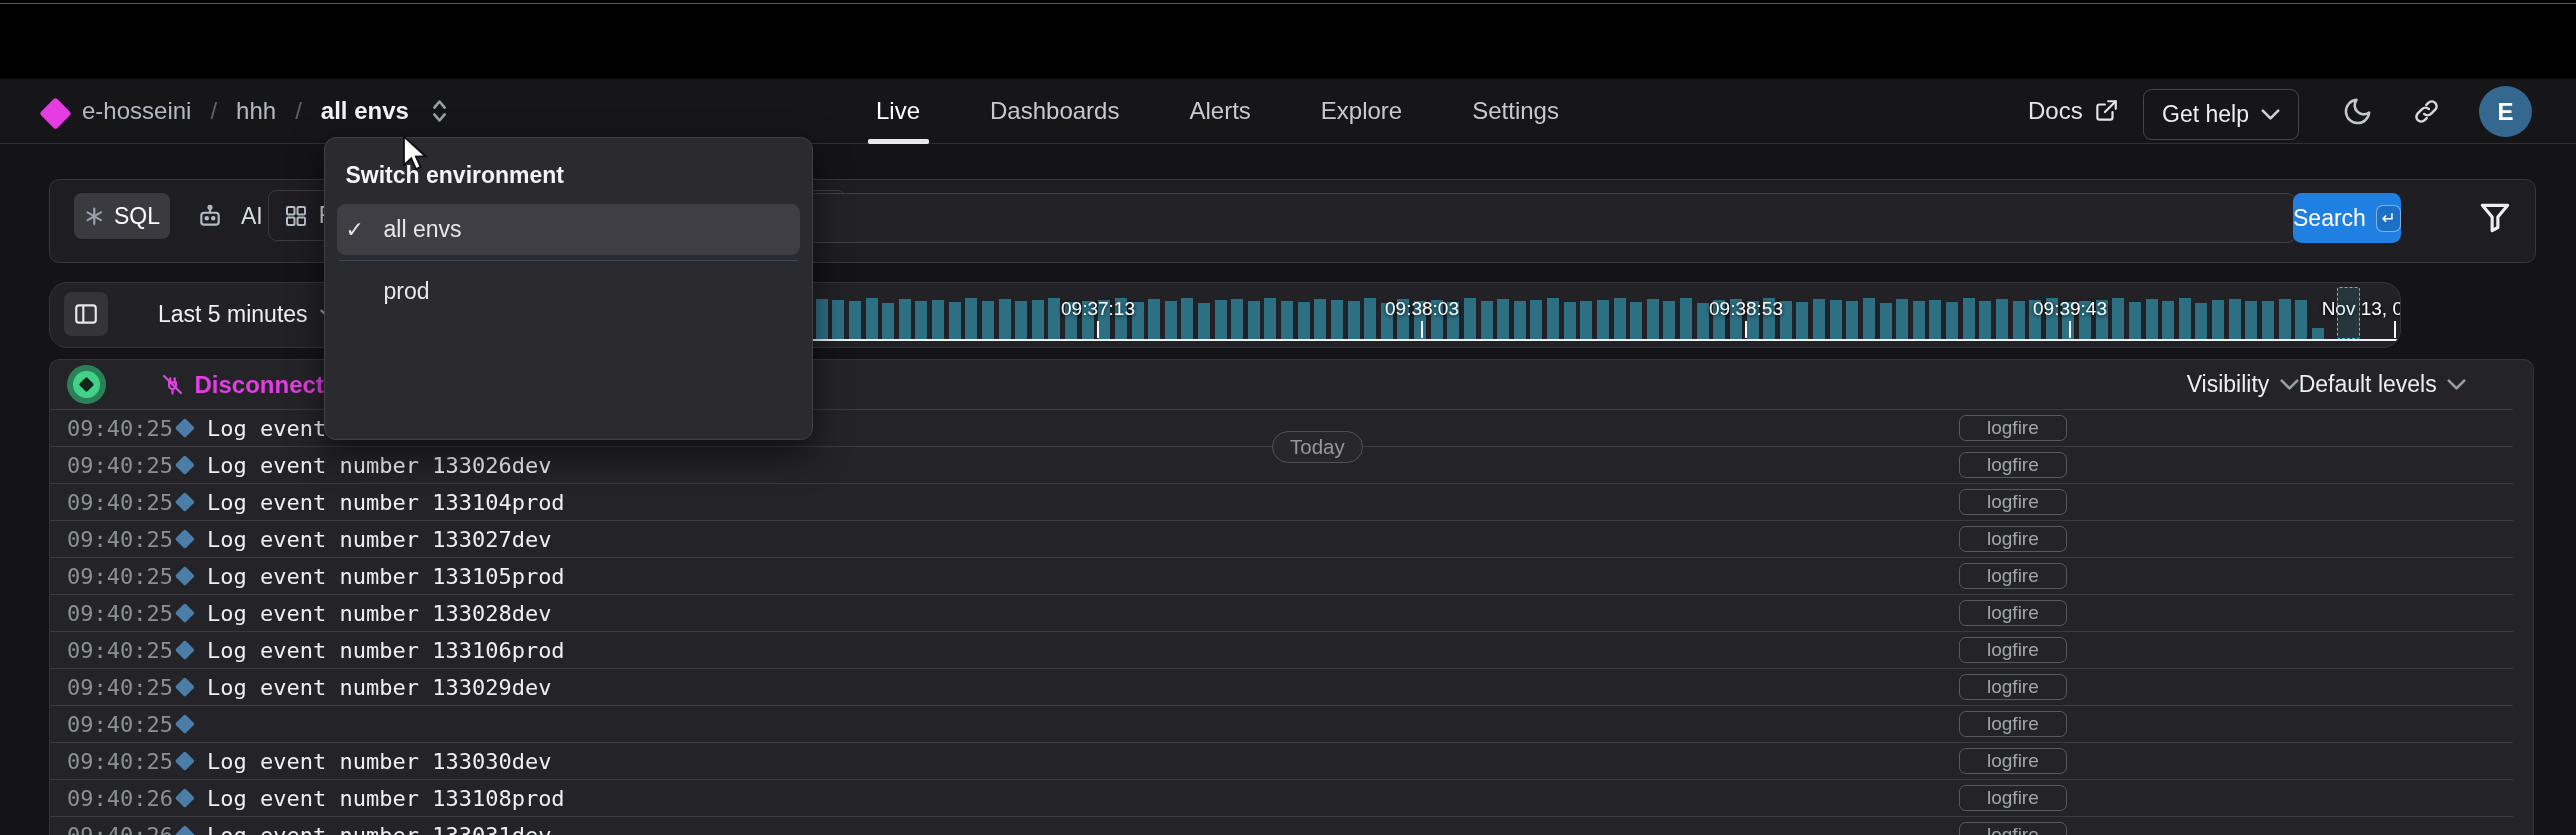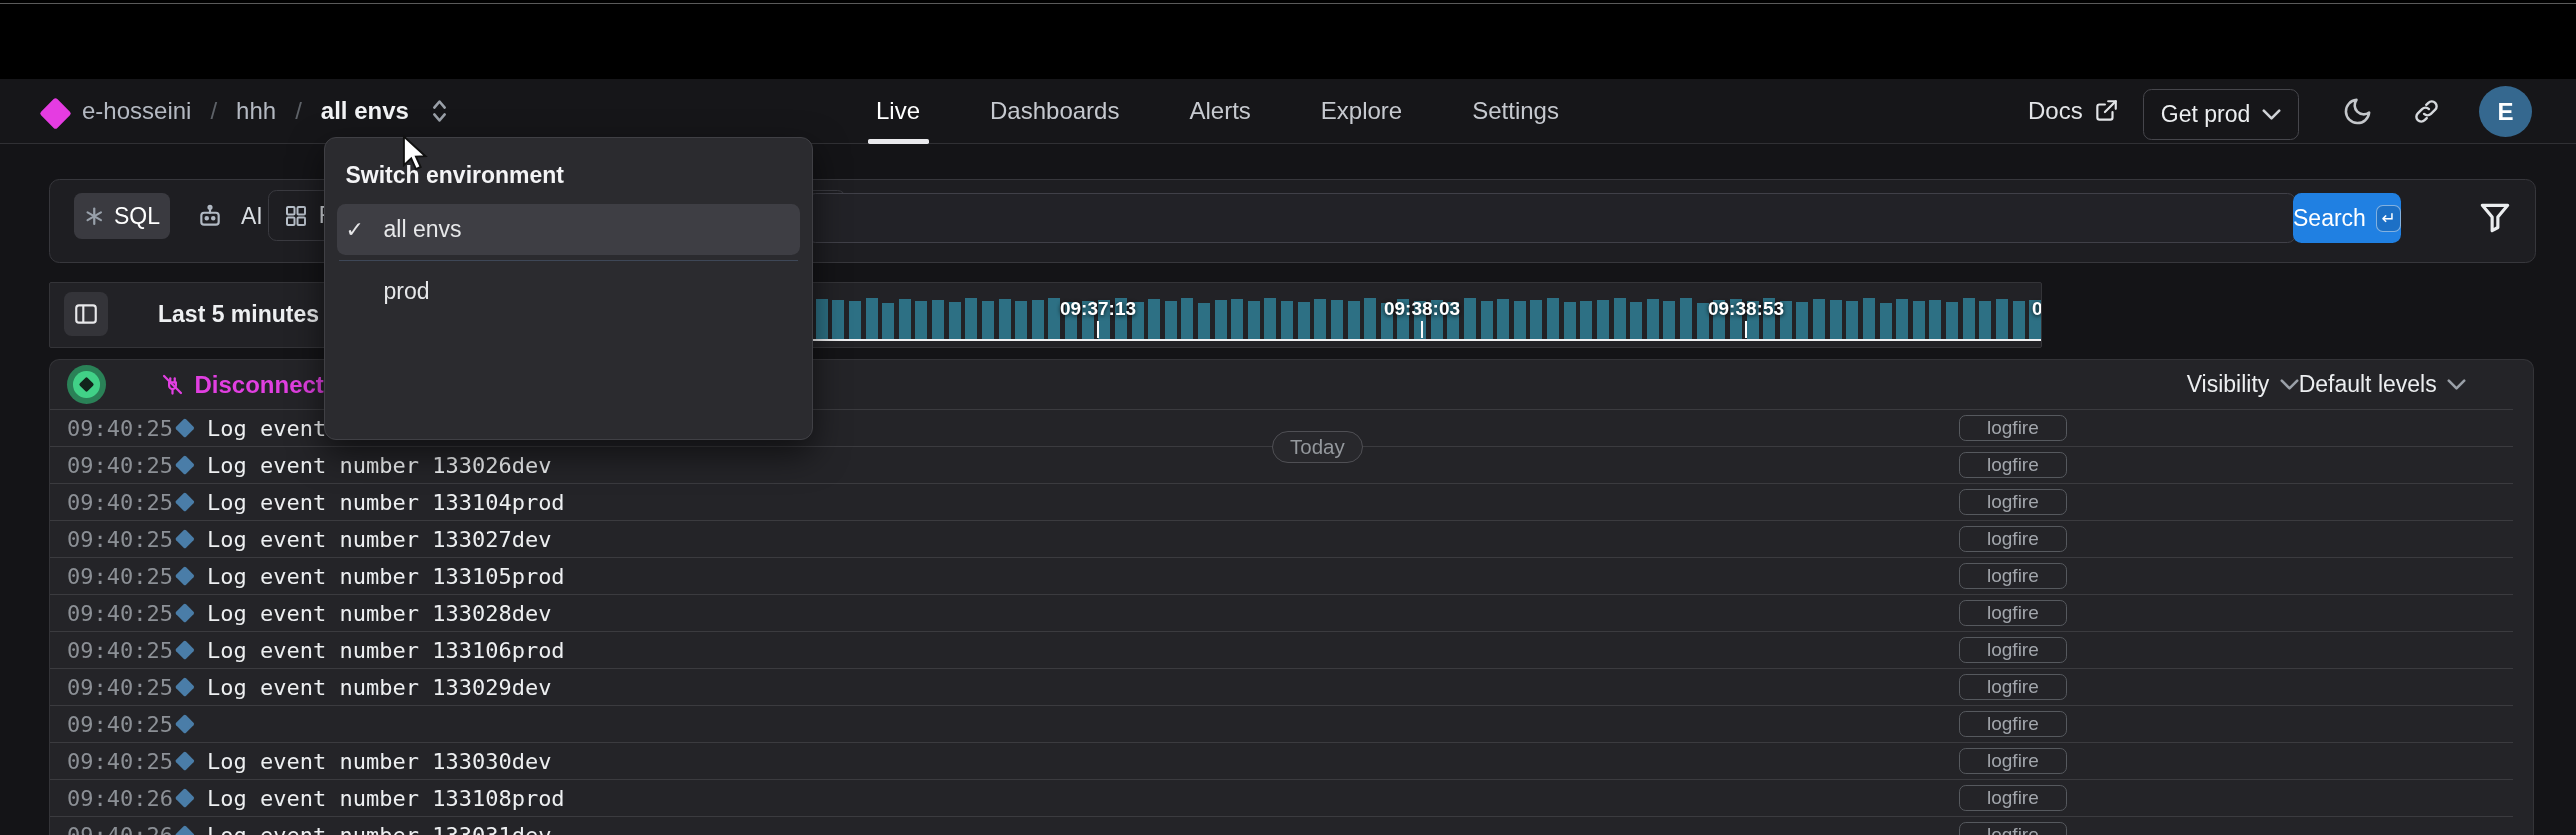--- a/index.html
+++ b/index.html
@@ -49,21 +49,21 @@
     display:flex; align-items:center; gap:10.3px; padding:0 15.4px; font-size:23px; color:#d9dde2; }
   .search-input { left:757px; top:13px; width:1489px; height:50px; background:#222227; border:1.7px solid #404048; border-radius:8.5px;
     font-size:22px; color:#e8eaec; padding:0 17px; outline:none; font-family:"Liberation Sans", sans-serif; }
   .search-btn { left:2243px; top:13px; width:108px; height:50px; background:#2080e2; border:none; border-radius:8.5px;
     display:flex; align-items:center; justify-content:center; gap:10.3px; font-size:23px; color:#fff; }
   .enter-chip { width:31px; height:27px; border:1.7px solid rgba(255,255,255,.45); border-radius:6.8px; background:rgba(0,0,0,.12);
     display:flex; align-items:center; justify-content:center; font-size:17px; }
   .funnel { left:2426px; top:19px; }
 
   
-  .timeline { left:49px; top:282px; width:1993px; height:66px; background:#222226; border:1.7px solid #343438; border-radius:2px; overflow:hidden;font-weight:bold; }
+  .timeline { left:49px; top:282px; width:2352px; height:66px; background:#222226; border:1.7px solid #343438; border-radius:18px; overflow:hidden; }
   .panel-btn { left:13.7px; top:9.4px; width:44px; height:44px; background:#343439; border-radius:7.7px; display:flex; align-items:center; justify-content:center; }
   .range-label { left:108px; top:0; height:63px; display:flex; align-items:center; gap:12px; font-size:23px; color:#eef0f2; }
   .baseline { left:550px; top:56px; width:1798px; height:1.7px; background:#f0f0f2; }
   .bar { position:absolute; width:12px; background:#2d7084; bottom:8.5px; }
   .tick-line { position:absolute; top:38px; width:1.7px; height:17px; background:#fafafa; }
   .tick-label { position:absolute; top:14.5px; transform:translateX(-50%); font-size:19px; color:#fff; white-space:nowrap; text-shadow:0 0.9px 4.3px rgba(0,0,0,.9); }
   .sel-box { left:2287px; top:4.3px; width:23px; height:52px; border:1.7px dashed #42c4d4; background:rgba(66,196,212,.13); border-radius:2.6px; }
   .zoom-btn { left:2424px; top:13.7px; }
 
   
@@ -134,21 +134,21 @@
   <span>
     <svg width="26" height="26" viewBox="0 0 24 24" fill="none" stroke="#e3e5e8" stroke-width="2" stroke-linecap="round" stroke-linejoin="round">
       <path d="M18 13v5a2 2 0 0 1-2 2H6a2 2 0 0 1-2-2V8a2 2 0 0 1 2-2h5"></path>
       <polyline points="14 3 21 3 21 10"></polyline>
         <line x1="11" y1="13" x2="21" y2="3"></line>
     </svg>
   </span>
 </div>
 
 <div class="abs gethelp-btn">
-  <span>Get prod</span>
+  <span>Get help</span>
   <svg width="19" height="12" viewBox="0 0 22 14" fill="none" stroke="#d0d3d7" stroke-width="3" stroke-linecap="round" stroke-linejoin="round">
       <polyline points="2,2 11,11 20,2"></polyline>
     </svg>
 </div>
 
 <div class="abs icon-btn moon">
   <svg width="31" height="31" viewBox="0 0 24 24" fill="none" stroke="#c4c7cb" stroke-width="2" stroke-linecap="round" stroke-linejoin="round">
     <path d="M21 12.8A9 9 0 1 1 11.2 3 7 7 0 0 0 21 12.8z"></path>
   </svg>
 </div>

